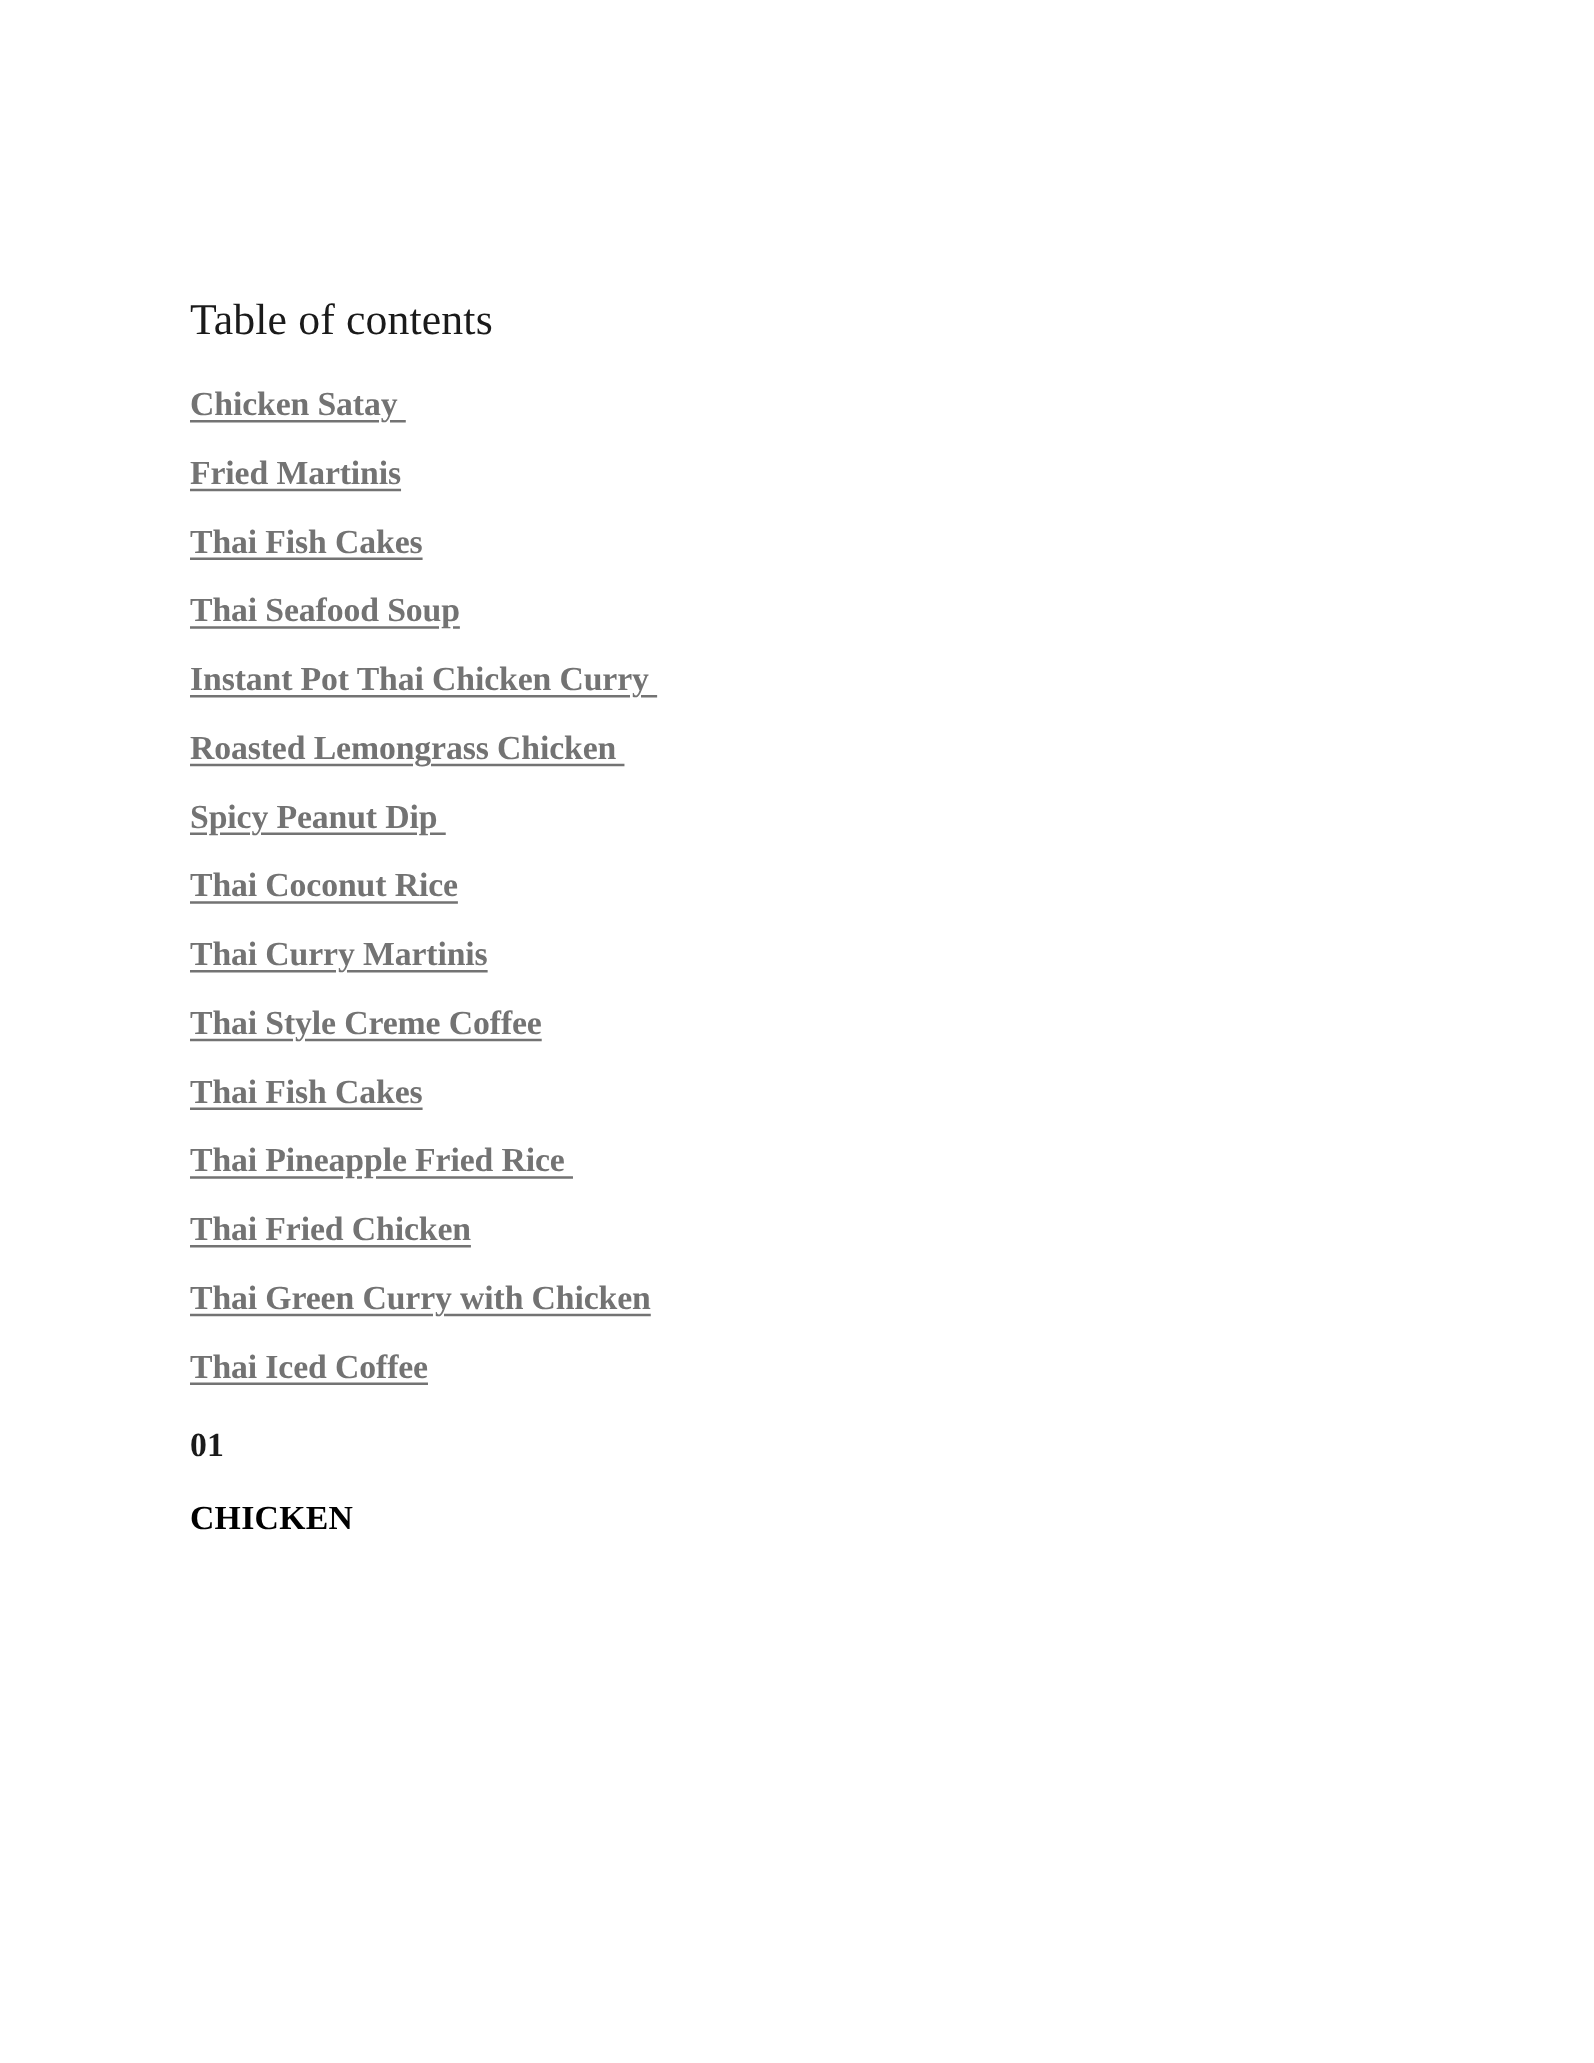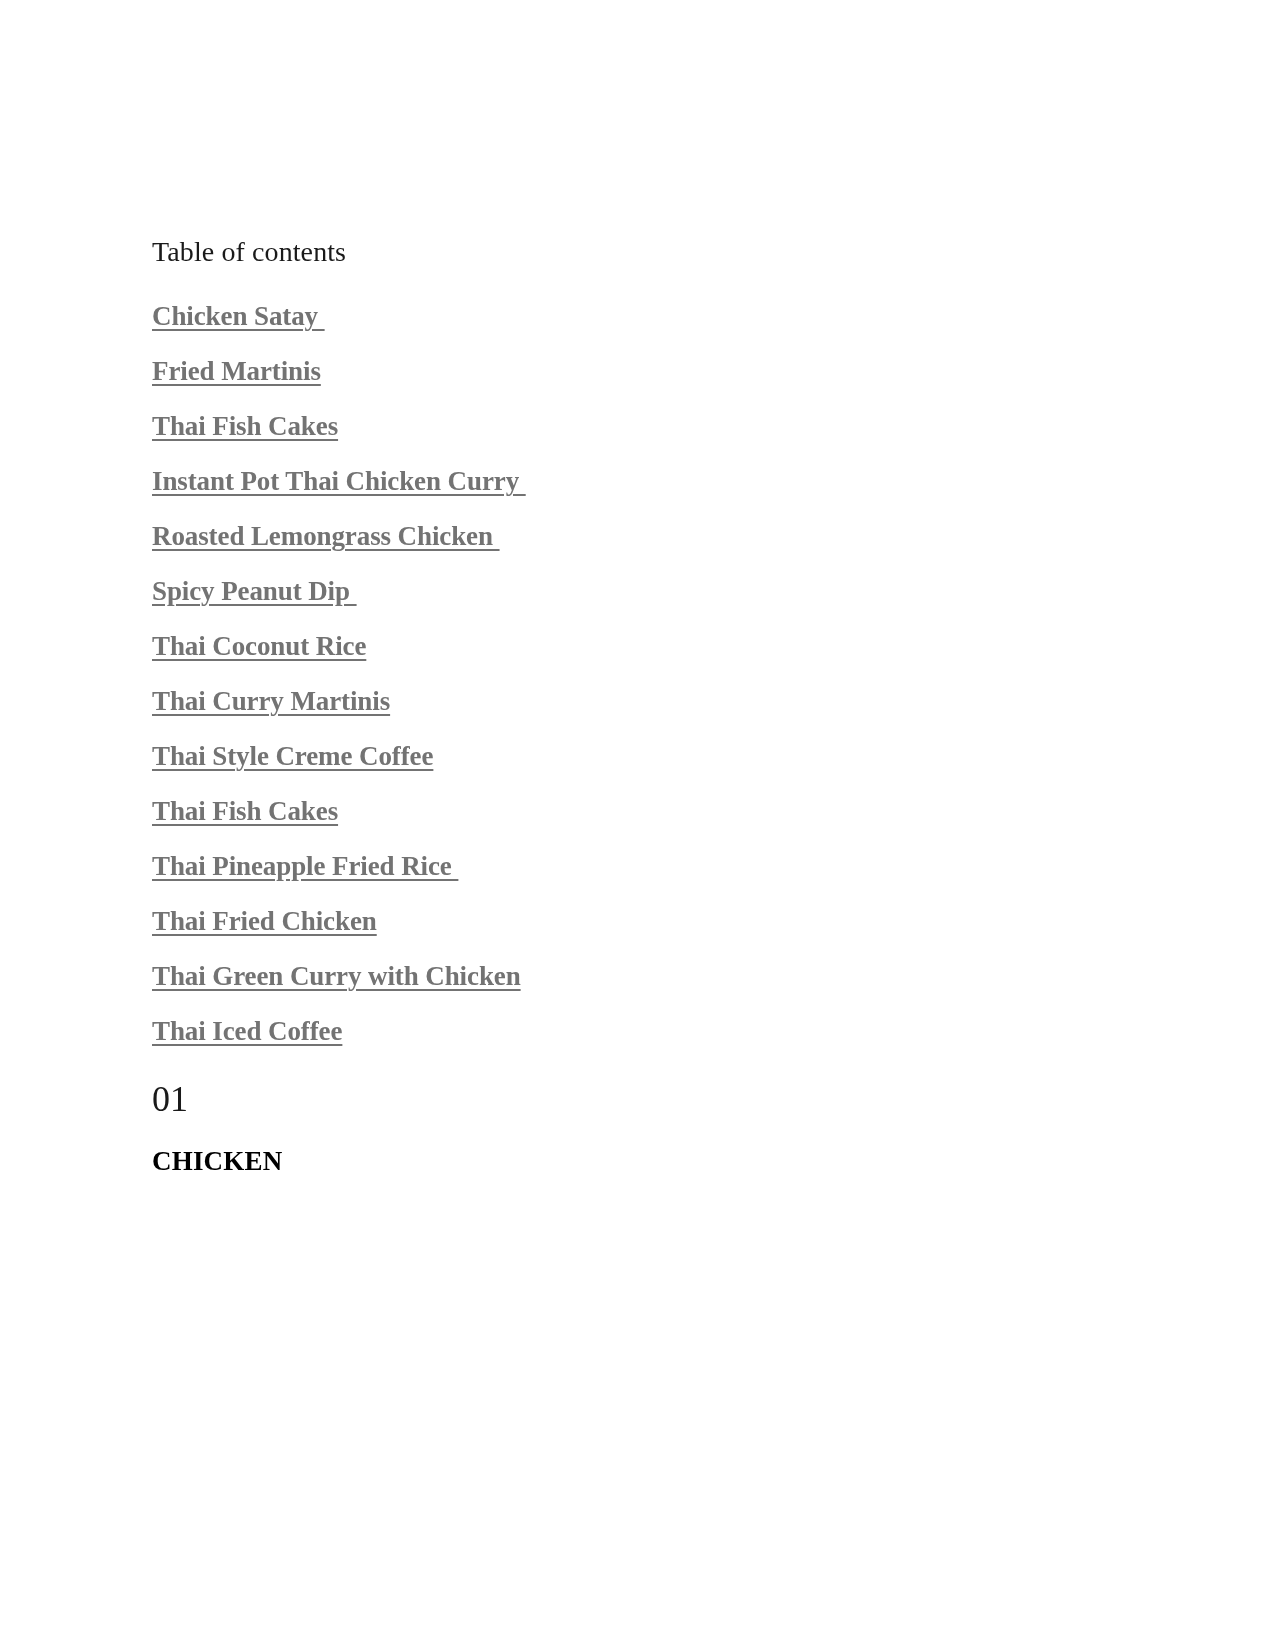--- a/index.html
+++ b/index.html
@@ -17,21 +17,21 @@
     overflow: hidden;
   }
   .page {
     position: relative;
     width: 1275px;
     height: 1650px;
     box-sizing: border-box;
     padding: 238px 0 0 152px;
   }
   .toc-heading {
-    font-size: 28px;
+    font-size: 35px;
     font-weight: normal;
     line-height: 1.0;
     color: #1a1a1a;
     margin: 0 0 37px 0;
     letter-spacing: 0.1px;
   }
   .toc-list {
     list-style: none;
     margin: 0;
     padding: 0;
@@ -46,22 +46,22 @@
     font-weight: bold;
     color: #737373;
     text-decoration: underline;
     text-decoration-thickness: 2px;
     text-underline-offset: 4px;
     letter-spacing: -0.1px;
     white-space: pre;
     cursor: pointer;
   }
   .section-number {
-    font-size: 36px;
-    font-weight: normal;
+    font-size: 27px;
+    font-weight: bold;
     color: #1a1a1a;
     line-height: 1.0;
     margin: 36px 0 0 0;
   }
   .section-title {
     font-size: 27px;
     font-weight: bold;
     color: #000000;
     line-height: 1.0;
     margin: 31px 0 0 0;
@@ -77,20 +77,23 @@
 
   <ul class="toc-list">
     <li class="toc-item">
       <a class="toc-link" href="#">Chicken Satay </a>
     </li>
     <li class="toc-item">
       <a class="toc-link" href="#">Fried Martinis</a>
     </li>
     <li class="toc-item">
       <a class="toc-link" href="#">Thai Fish Cakes</a>
+    </li>
+    <li class="toc-item">
+      <a class="toc-link" href="#">Thai Seafood Soup</a>
     </li>
     <li class="toc-item">
       <a class="toc-link" href="#">Instant Pot Thai Chicken Curry </a>
     </li>
     <li class="toc-item">
       <a class="toc-link" href="#">Roasted Lemongrass Chicken </a>
     </li>
     <li class="toc-item">
       <a class="toc-link" href="#">Spicy Peanut Dip </a>
     </li>

